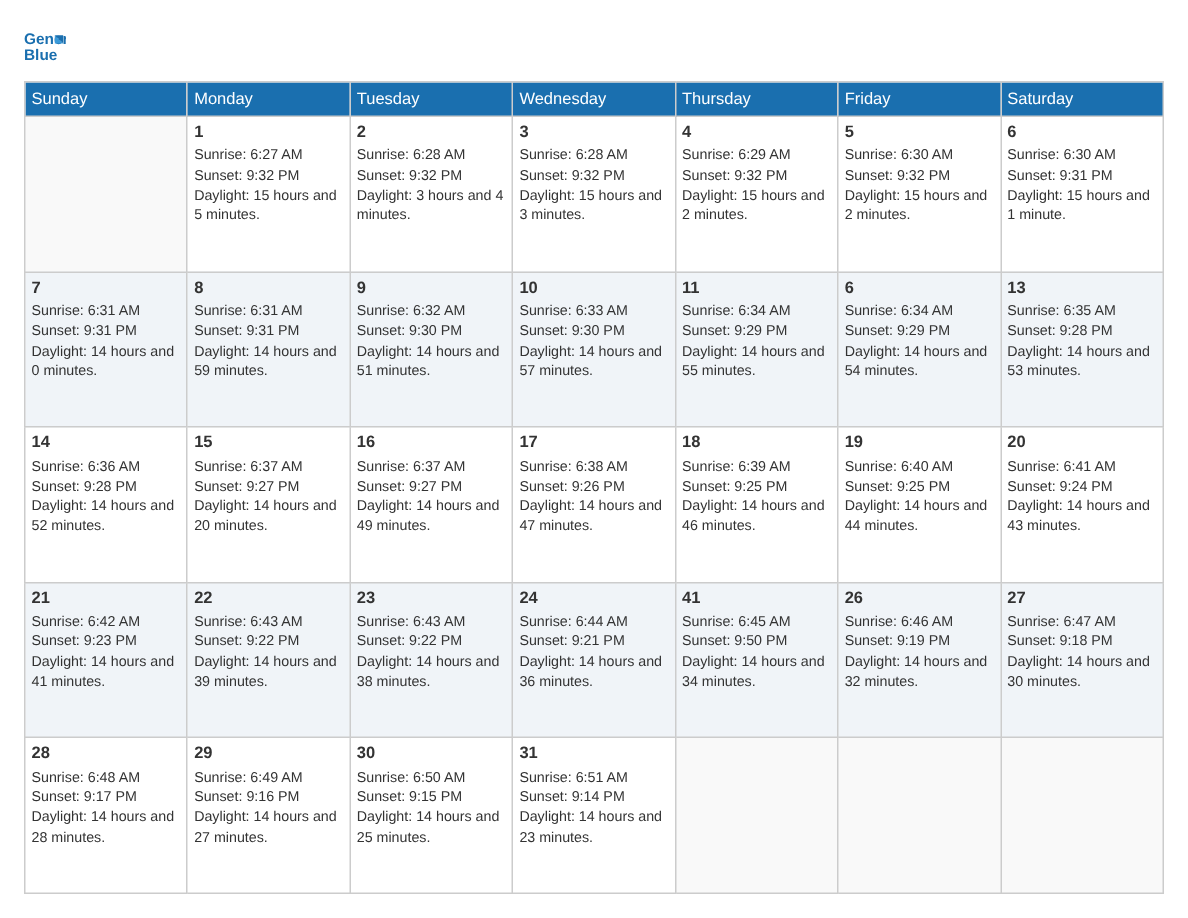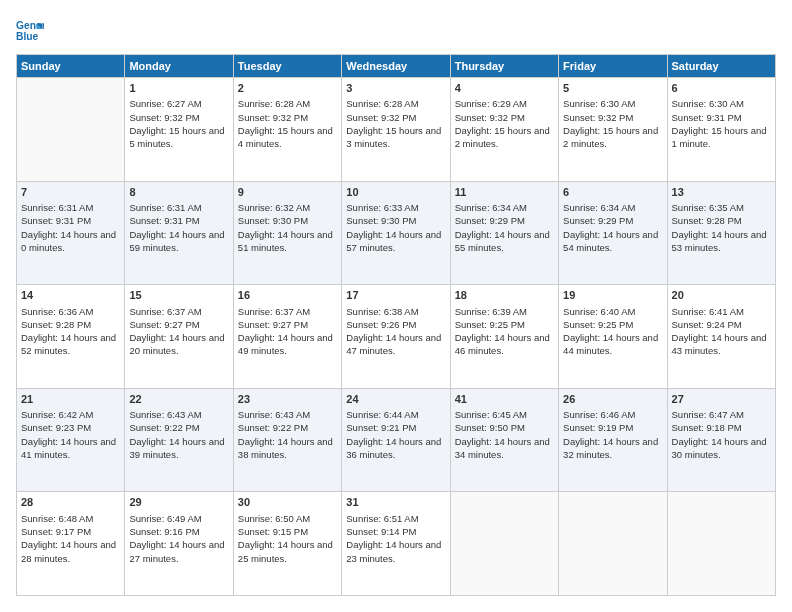--- a/index.html
+++ b/index.html
@@ -50,21 +50,21 @@
       border-collapse: collapse;
       width: 100%;
       font-size: 9.5px;
     }
     .calendar th {
       background: #1a6faf;
       color: #fff;
       padding: 5px 4px;
       text-align: left;
       font-size: 11px;
-      font-weight: bold;
+      font-weight: normal;
       border: 1px solid #ccc;
     }
     .calendar td {
       border: 1px solid #ccc;
       padding: 3px 4px;
       vertical-align: top;
       width: calc(100% / 7);
       height: 78px;
       color: #333;
       line-height: 1.4;
@@ -126,21 +126,21 @@
           <td>
             <span class="day-num">1</span>
             <div>Sunrise: 6:27 AM</div>
             <div>Sunset: 9:32 PM</div>
             <div>Daylight: 15 hours and 5 minutes.</div>
           </td>
           <td>
             <span class="day-num">2</span>
             <div>Sunrise: 6:28 AM</div>
             <div>Sunset: 9:32 PM</div>
-            <div>Daylight: 15 hours and 4 minutes.</div>
+            <div>Daylight: 3 hours and 4 minutes.</div>
           </td>
           <td>
             <span class="day-num">3</span>
             <div>Sunrise: 6:28 AM</div>
             <div>Sunset: 9:32 PM</div>
             <div>Daylight: 15 hours and 3 minutes.</div>
           </td>
           <td>
             <span class="day-num">4</span>
             <div>Sunrise: 6:29 AM</div>

